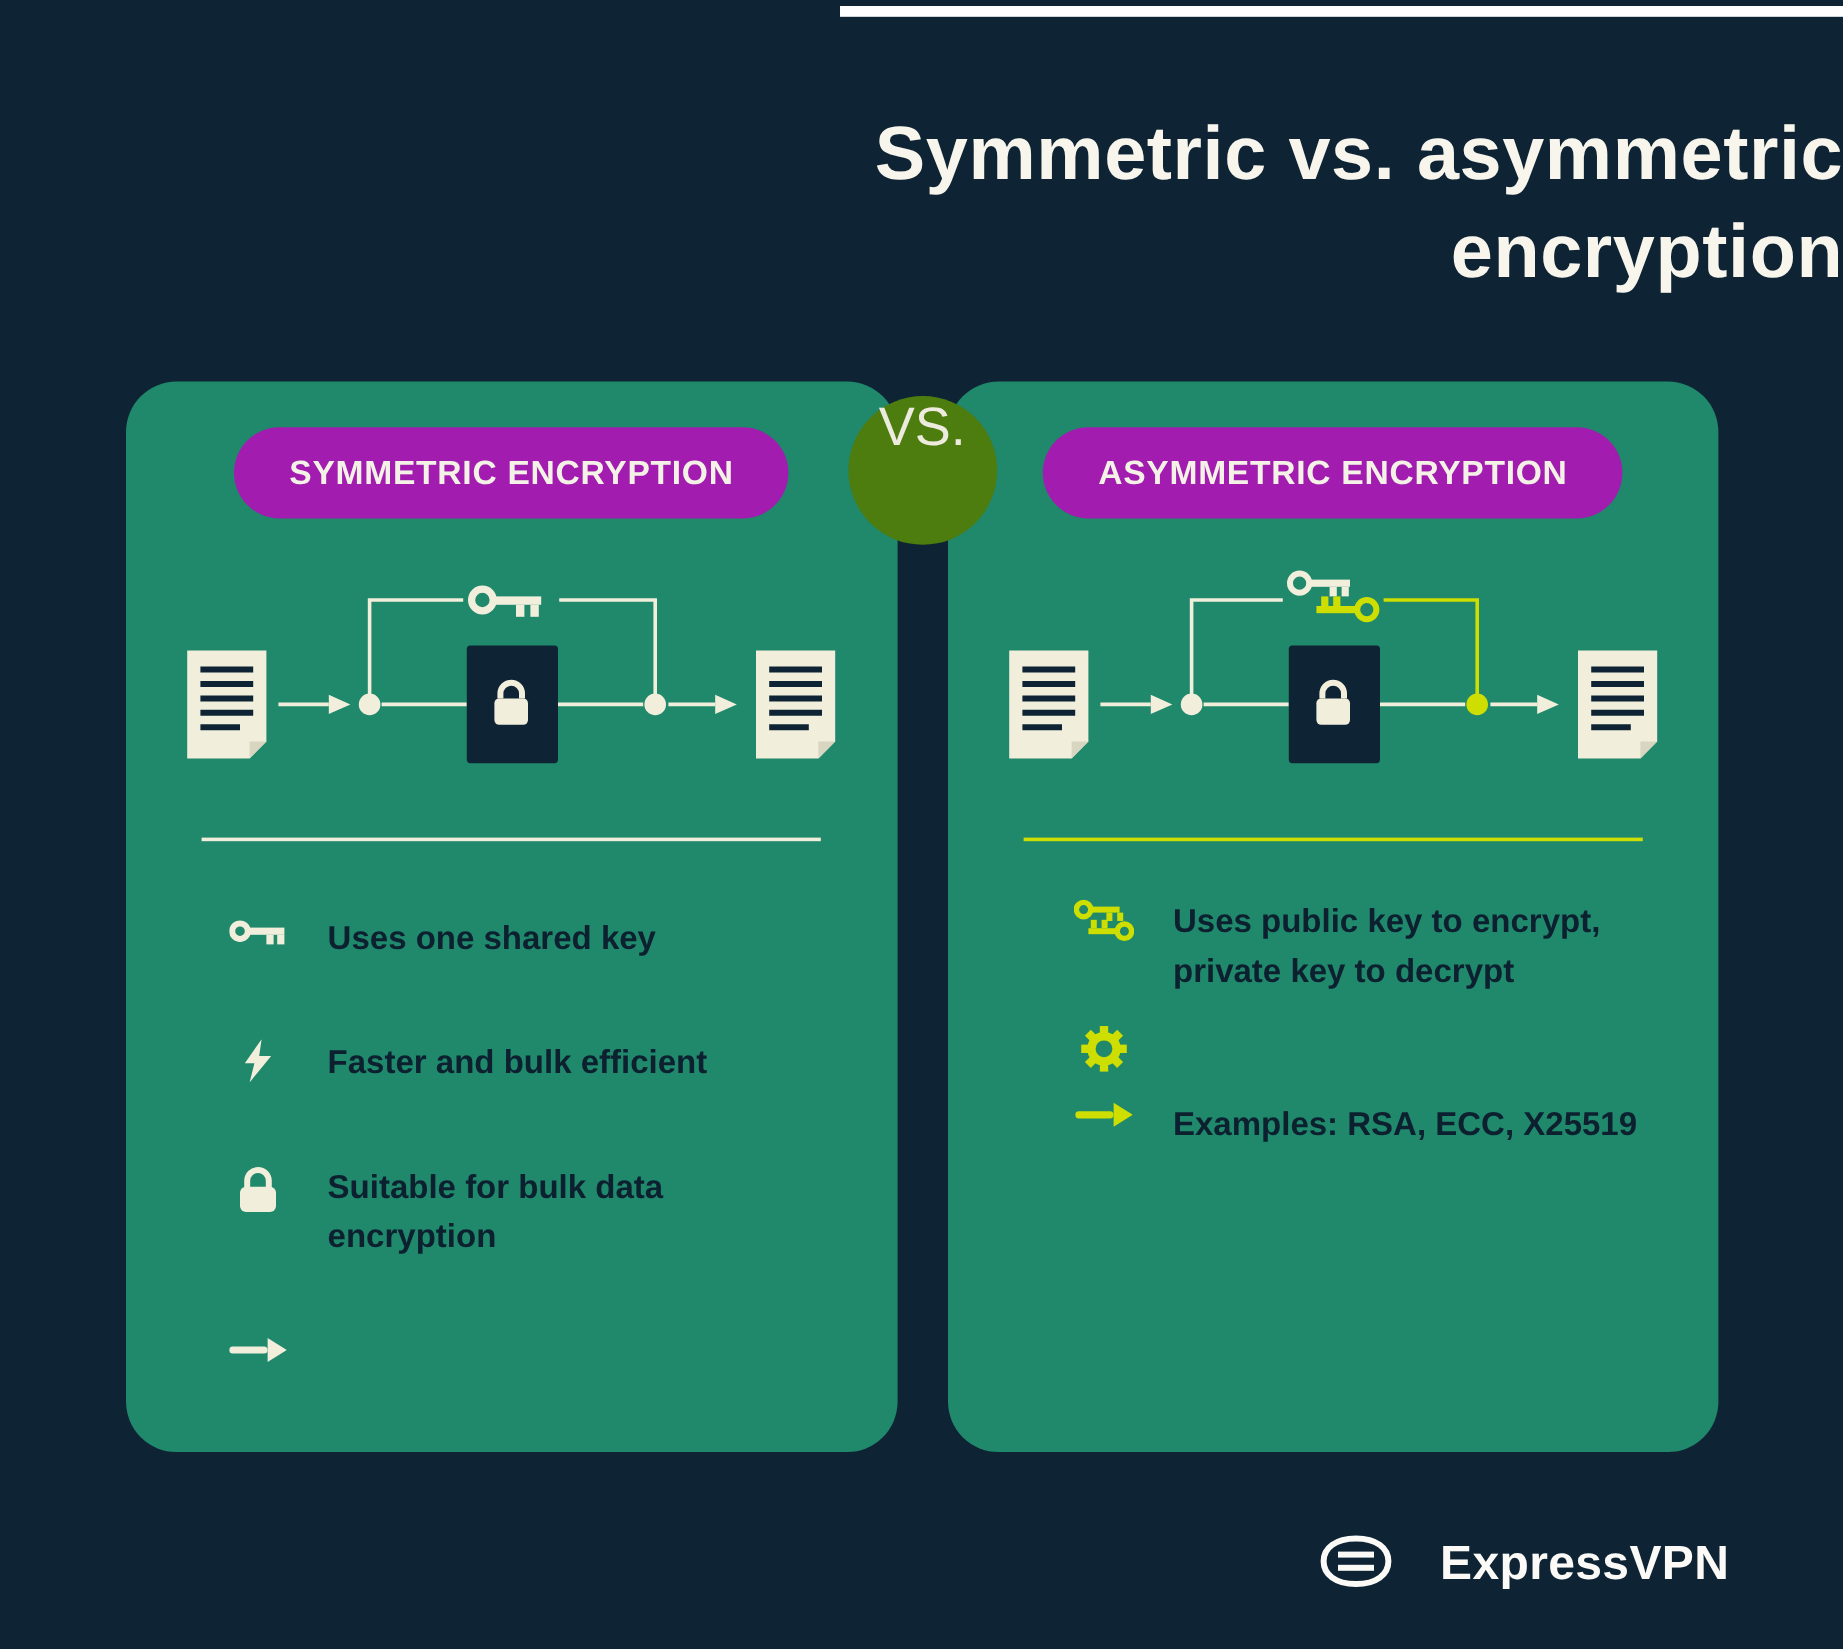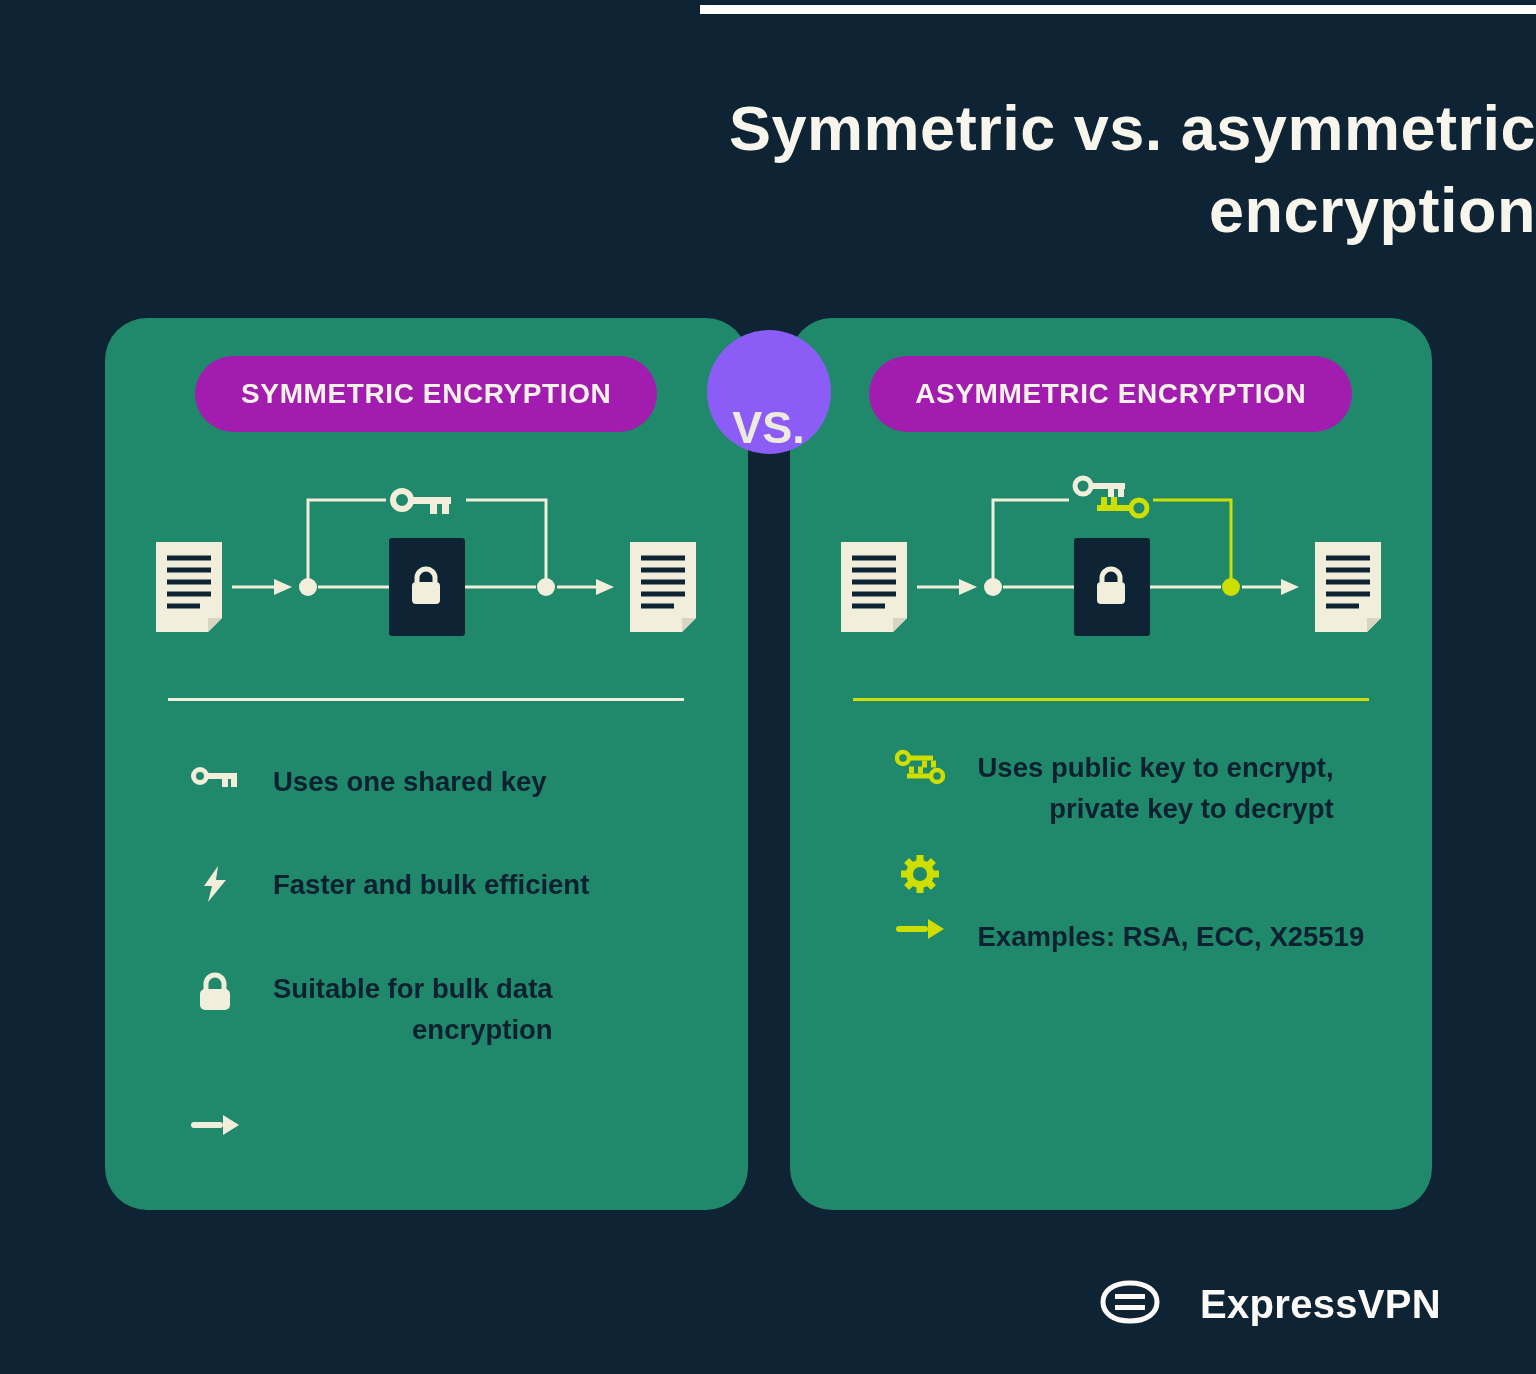--- a/index.html
+++ b/index.html
@@ -47,42 +47,41 @@
     font-weight: 700;
     letter-spacing: 0.6px;
     white-space: nowrap;
   }
   .vs-circle {
     position: absolute;
     top: 12px; left: 50%;
     transform: translateX(-50%);
     width: 124px; height: 124px;
     border-radius: 50%;
-    background: #8b5cf6;
+    background: #4d7c0f;
     color: #EDEBDD;
-    display: flex; align-items: flex-end; justify-content: center;
-    font-size: 45px; font-weight: 700;
+    display: flex; align-items: flex-start; justify-content: center;
+    font-size: 45px; font-weight: 400;
     z-index: 2;
   }
   .diagram {
     display: block;
     margin: 32px auto 0;
     width: 560px; height: 212px;
   }
   .divider {
     width: 516px; height: 3px;
     margin: 22px auto 0;
     border: none;
   }
   .cream-divider { background: #F1EEDC; }
   .lime-divider  { background: #CDDE00; }
   .bullets {
     display: flex; flex-direction: column;
     padding: 0 40px 0 84px;
-    text-align: right;
   }
   .bullets.left-gaps  { margin-top: 60px; gap: 62px; }
   .bullets.right-gaps { margin-top: 46px; gap: 22px; margin-left: 20px; }
   .bullet-row { display: flex; align-items: flex-start; gap: 32px; }
   .icon-cell {
     flex: 0 0 52px; width: 52px;
     display: flex; justify-content: center;
     padding-top: 2px;
   }
   .bullet-text {

